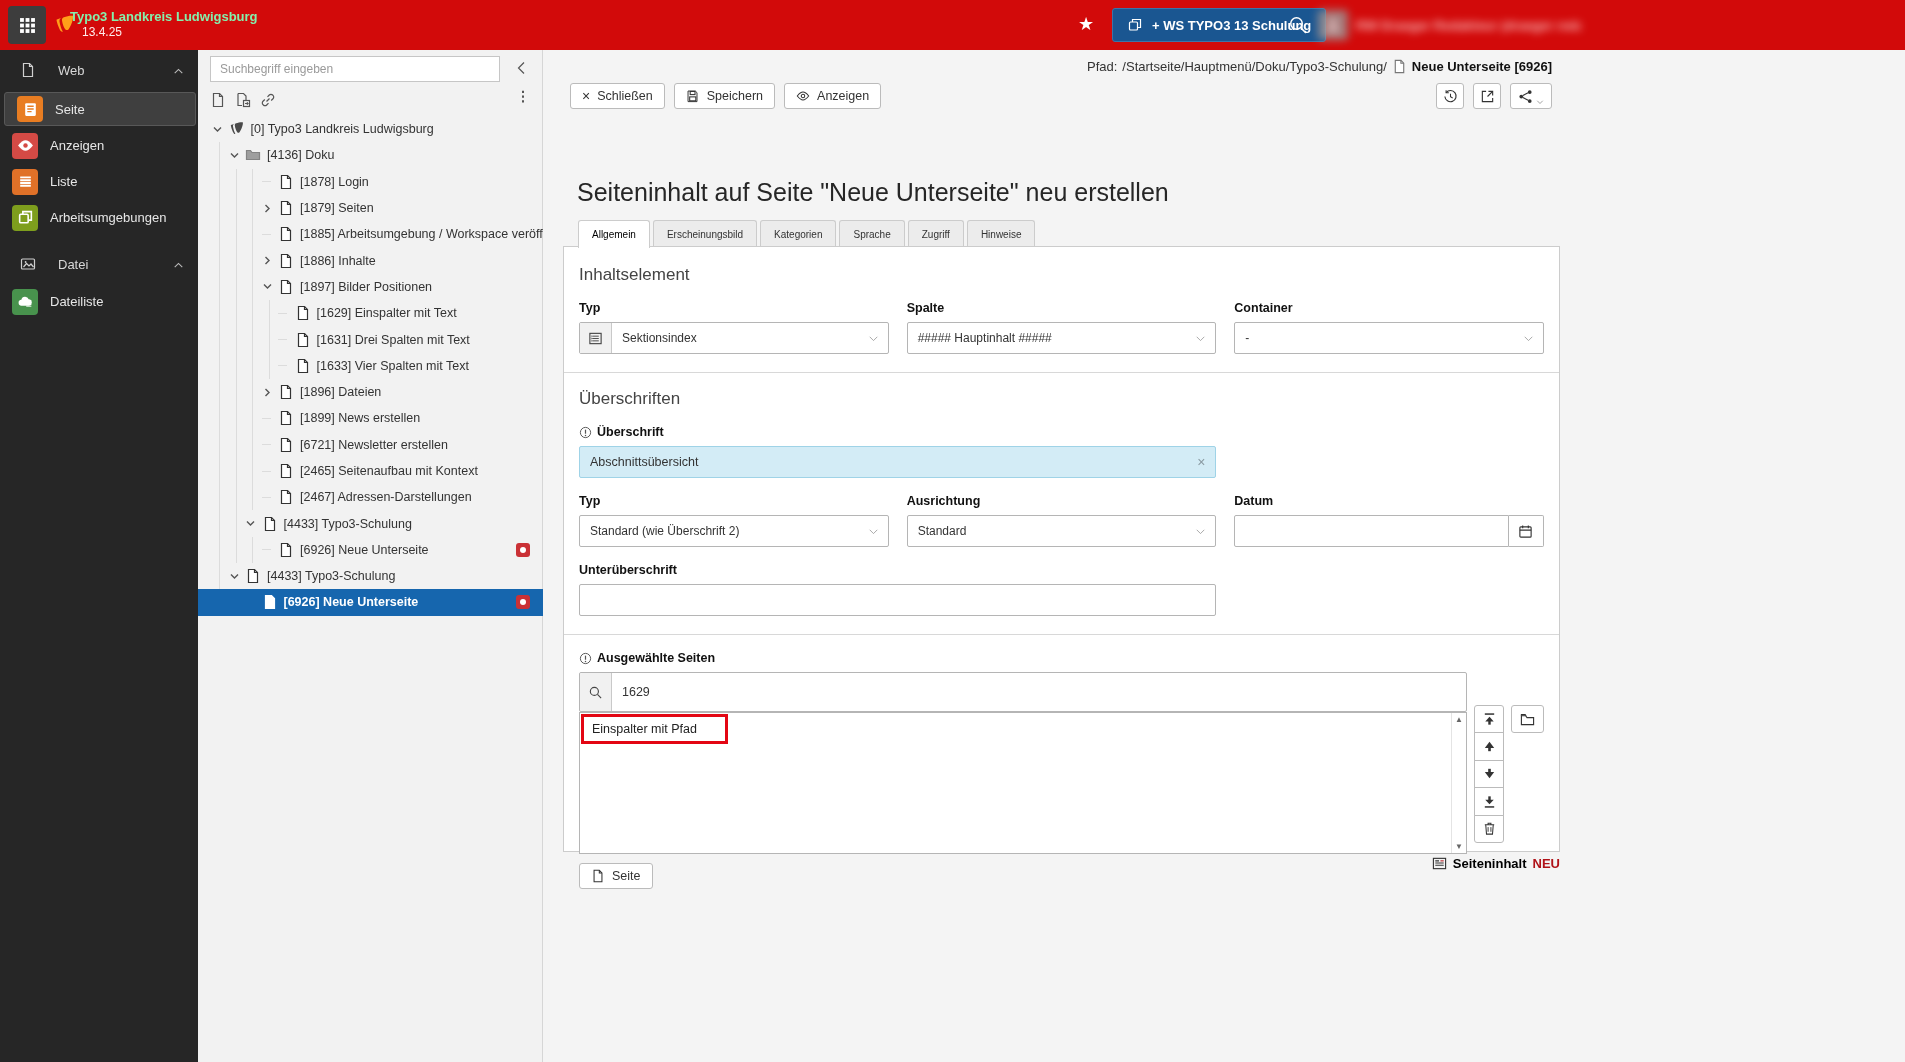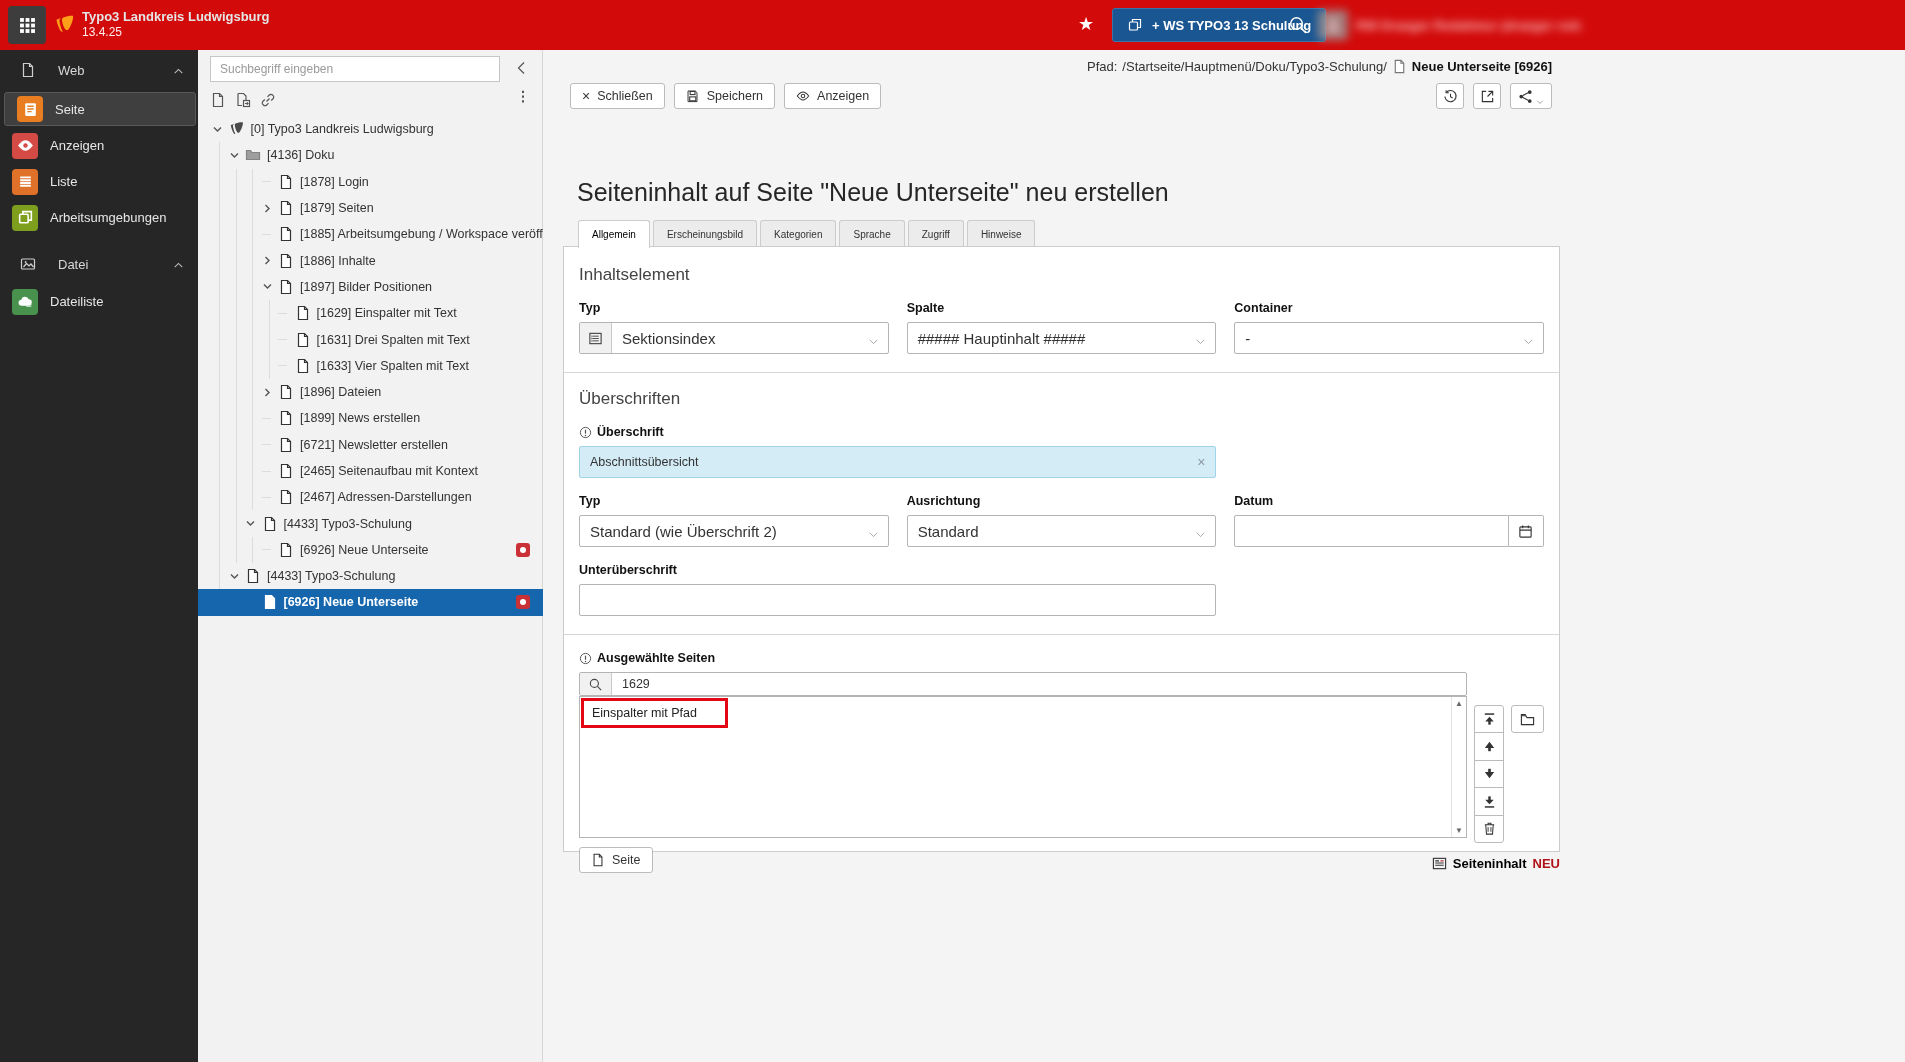--- a/index.html
+++ b/index.html
@@ -4,21 +4,21 @@
 <style>
   * { margin:0; padding:0; box-sizing:border-box; }
   html,body { width:1905px; height:1062px; overflow:hidden;
     font-family:"Liberation Sans", sans-serif; background:#f4f4f4; }
 
   
   #topbar { position:absolute; left:0; top:0; width:1905px; height:50px; background:#d20a0a; z-index:30; }
   #appgrid-btn { position:absolute; left:8px; top:6px; width:38px; height:38px; background:#3d3d3d;
     border-radius:4px; display:flex; align-items:center; justify-content:center; cursor:pointer; }
   #t3logo { position:absolute; left:54px; top:13px; width:22px; height:24px; color:#ff9e19; }
-  #site-title { position:absolute; left:82px; top:9px; color:#e5e5e5; font-size:13px; font-weight:bold; line-height:16px; }
+  #site-title { position:absolute; left:70px; top:9px; color:#86efac; font-size:13px; font-weight:bold; line-height:16px; }
   #site-version { position:absolute; left:82px; top:25px; color:#ffecec; font-size:12px; }
   #star-btn { position:absolute; left:1078px; top:13px; color:#fff; font-size:18px; cursor:pointer; }
   #ws-btn { position:absolute; left:1112px; top:8px; height:34px; padding:0 14px; background:#1a5691;
     border:1px solid #3d74a8; border-radius:3px; color:#fff; font-size:13px; font-weight:bold;
     display:flex; align-items:center; gap:9px; cursor:pointer; }
   #ws-btn .ic { width:16px; height:16px; color:#fff; }
   #topbar-search { position:absolute; left:1288px; top:15px; width:20px; height:20px; color:#fff; cursor:pointer; }
   #user-area { position:absolute; left:1318px; top:10px; height:30px; display:flex; align-items:center; gap:8px;
     filter:blur(4px); opacity:.85; }
   #avatar { width:30px; height:30px; background:#9b8f8f; border-radius:3px; color:#e9e2e2; display:flex;
@@ -84,41 +84,41 @@
   .tab.active { background:#fff; color:#000; position:relative; z-index:6; height:28px; }
 
   #panel { position:absolute; left:20px; top:196px; width:997px; height:606px; background:#fff;
     border:1px solid #ccc; padding:12px 15px 0 15px; z-index:5; }
   .sect-h { font-size:17px; color:#444; font-weight:normal; margin:6px 0 16px 0; }
   .divider { height:0; border-top:1px solid #d8d8d8; margin:18px -15px 16px -15px; }
   .grid3 { display:grid; grid-template-columns:1fr 1fr 1fr; column-gap:18px; }
   .flabel { font-size:12.5px; font-weight:bold; color:#111; margin-bottom:7px; display:flex; align-items:center; gap:5px; }
   .flabel .ic { width:13px; height:13px; color:#555; }
   .selectbox { height:32px; background:#fff; border:1px solid #b5b5b5; border-radius:2px; display:flex;
-    align-items:center; font-size:15px; color:#333; cursor:pointer; position:relative; }
+    align-items:center; font-size:12px; color:#333; cursor:pointer; position:relative; }
   .selectbox .val { padding:0 10px; flex:1; white-space:nowrap; overflow:hidden; }
   .selectbox .chev { width:11px; height:11px; color:#999; margin-right:9px; flex:0 0 11px; }
   .sel-prefix { width:32px; height:100%; background:#f1f1f1; border-right:1px solid #c9c9c9;
     display:flex; align-items:center; justify-content:center; color:#444; }
   .sel-prefix .ic { width:15px; height:15px; }
   .tinput { height:32px; width:100%; border:1px solid #b5b5b5; border-radius:2px; background:#fff;
     font-size:12.5px; color:#333; padding:0 10px; font-family:inherit; }
   .changed { background:#d3ecf6; border-color:#9fd3e7; display:flex; align-items:center; }
   .changed input { background:transparent; border:none; outline:none; flex:1; font-size:12.5px; color:#333; padding:0 10px; font-family:inherit; }
   .clear-x { color:#8a9aa2; font-size:14px; padding:0 10px; cursor:pointer; }
   .span2 { grid-column:span 2; }
   .daterow { display:flex; gap:0; }
   .daterow .tinput { flex:1; border-radius:2px 0 0 2px; }
   .calbtn { width:35px; height:32px; background:#fff; border:1px solid #b5b5b5; border-left:none;
     border-radius:0 2px 2px 0; display:flex; align-items:center; justify-content:center; color:#333; cursor:pointer; }
   .calbtn .ic { width:15px; height:15px; }
 
   #sel-pages-wrap { display:flex; gap:7px; }
   #sel-pages-left { width:892px; }
-  #pages-search { display:flex; height:24px; border:1px solid #b5b5b5; border-radius:2px; background:#fff;align-items:center; }
+  #pages-search { display:flex; height:40px; border:1px solid #b5b5b5; border-radius:2px; background:#fff;align-items:center; }
   #pages-search .sel-prefix { border-radius:2px 0 0 2px; }
   #pages-search input { flex:1; border:none; outline:none; font-size:12.5px; color:#333; padding:0 10px; font-family:inherit; background:transparent; }
   #listbox { margin-top:0; height:142px; border:1px solid #b5b5b5; background:#fff; position:relative; overflow:hidden; }
   .lb-item { display:inline-block; font-size:12.5px; color:#222; padding:7px 9px; }
   .lb-item.annotated { border:3px solid #e30613; margin:1px; padding:5px 28px 5px 8px; }
   #lb-scroll { position:absolute; right:0; top:0; bottom:0; width:15px; border-left:1px solid #e4e4e4;
     display:flex; flex-direction:column; justify-content:space-between; align-items:center; padding:2px 0; color:#666; font-size:8px; }
   #move-col { display:flex; flex-direction:column; margin-top:33px; }
   #move-col .iconbtn { width:30px; height:28.4px; border-radius:0; margin-top:-1px; }
   #move-col .iconbtn:first-child { border-radius:3px 3px 0 0; margin-top:0; }

